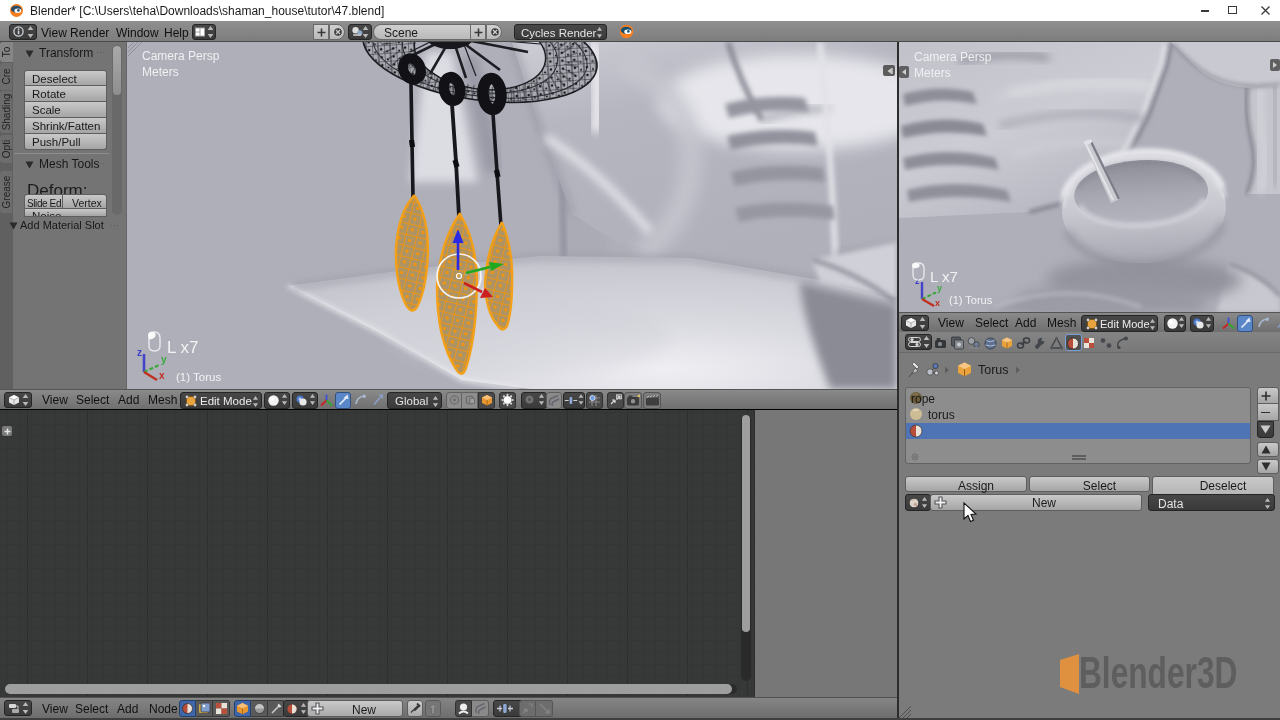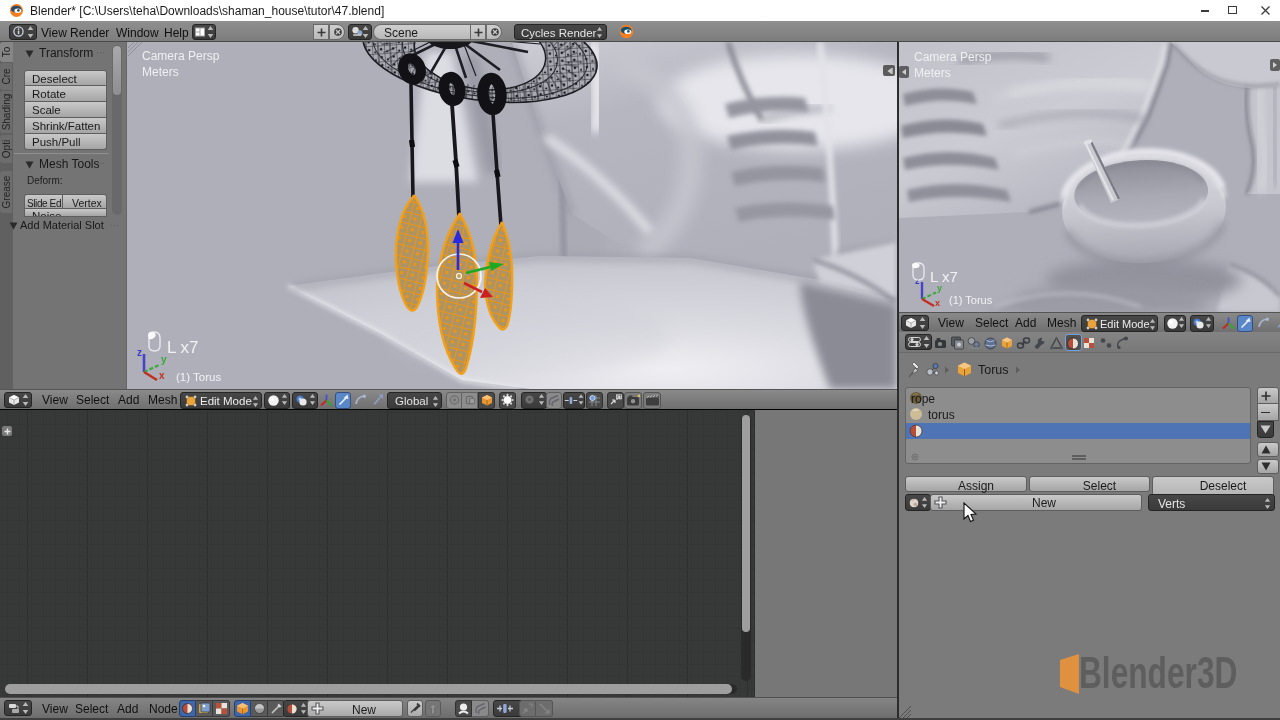--- a/index.html
+++ b/index.html
@@ -251,21 +251,21 @@
   <div class="abs lt txt" style="left:24px;top:60px;width:83px;height:16px;border-radius:0;border-top:none;font-size:11.5px;padding:1.5px 0 0 7px;">Scale</div>
   <div class="abs lt txt" style="left:24px;top:76px;width:83px;height:16px;border-radius:0;border-top:none;font-size:11.5px;padding:1.5px 0 0 7px;">Shrink/Fatten</div>
   <div class="abs lt txt" style="left:24px;top:92px;width:83px;height:16px;border-radius:0 0 3px 3px;border-top:none;font-size:11.5px;padding:1.5px 0 0 7px;">Push/Pull</div>
   <div class="abs" style="left:14px;top:111px;width:95px;height:1px;background:#8f8f8f;"></div>
 
   <svg class="abs" style="left:25px;top:119px" width="9" height="8" viewBox="0 0 9 8">
       <path d="M0.5 0.5 H8.5 L4.5 7.5 Z" fill="#2b2b2b"></path>
     </svg>
   <div class="abs txt" style="left:39px;top:115px;font-size:12px;color:#191919;">Mesh Tools</div>
   <div class="abs" style="left:96px;top:120px;width:10px;height:4px;background-image:radial-gradient(circle,#5c5c5c 34%,transparent 38%);background-size:3px 3px;"></div>
-  <div class="abs txt" style="left:27px;top:133px;font-size:10px;color:#1d1d1d;">Deform:</div>
+  <div class="abs txt" style="left:27px;top:139px;font-size:17px;color:#1d1d1d;">Deform:</div>
   <div class="abs lt txt" style="left:24px;top:152px;width:39px;height:15px;border-radius:3px 0 0 0;font-size:10px;letter-spacing:-0.4px;padding:2.5px 0 0 2px;">Slide Ed</div>
   <div class="abs lt txt" style="left:63px;top:152px;width:44px;height:15px;border-radius:0 3px 0 0;border-left:none;font-size:10.5px;padding:2px 0 0 9px;">Vertex</div>
   <div class="abs lt txt" style="left:24px;top:167px;width:83px;height:8px;border-radius:0;border-top:none;font-size:11.5px;padding:1px 0 0 7px;overflow:hidden;">Noise</div>
 
   <svg class="abs" style="left:9px;top:180px" width="9" height="8" viewBox="0 0 9 8">
       <path d="M0.5 0.5 H8.5 L4.5 7.5 Z" fill="#2b2b2b"></path>
     </svg>
   <div class="abs txt" style="left:20px;top:177px;font-size:11px;color:#191919;text-align:center;">Add Material Slot</div>
   <div class="abs" style="left:110px;top:182px;width:10px;height:4px;background-image:radial-gradient(circle,#5c5c5c 34%,transparent 38%);background-size:3px 3px;"></div>
 
@@ -904,21 +904,21 @@
   <svg class="abs" style="left:22px;top:165px" width="7" height="11" viewBox="0 0 7 12">
       <path d="M3.5 0 L6.3 4 H0.7 Z" fill="#b9b9b9"></path>
       <path d="M3.5 12 L6.3 8 H0.7 Z" fill="#b9b9b9"></path>
     </svg>
   <div class="abs lt" style="left:31px;top:162px;width:212px;height:17px;"></div>
   <svg class="abs" style="left:35px;top:164px" width="13" height="13" viewBox="0 0 13 13">
       <path d="M5 1 H8 V5 H12 V8 H8 V12 H5 V8 H1 V5 H5 Z" fill="#f0f0f0" stroke="#55555a" stroke-width="1.1"></path>
     </svg>
   <div class="abs txt" style="left:133px;top:164px;font-size:12px;color:#1c1c1c;">New</div>
   <div class="abs dk" style="left:249px;top:162px;width:127px;height:17px;">
-    <div class="abs txt" style="left:9px;top:2px;font-size:12px;color:#e4e4e4;">Verts</div>
+    <div class="abs txt" style="left:9px;top:2px;font-size:12px;color:#e4e4e4;">Data</div>
     <svg class="abs" style="left:115px;top:3px" width="7" height="11" viewBox="0 0 7 12">
         <path d="M3.5 0 L6.3 4 H0.7 Z" fill="#b9b9b9"></path>
         <path d="M3.5 12 L6.3 8 H0.7 Z" fill="#b9b9b9"></path>
       </svg>
   </div>
 
   <svg class="abs" style="left:63px;top:170px" width="16" height="22" viewBox="0 0 16 22">
       <path d="M2 1 L2 17 L6 13.5 L8.5 19.5 L11.5 18.2 L9 12.5 L14 12 Z" fill="#fff" stroke="#111" stroke-width="1.1"></path>
     </svg>
 

